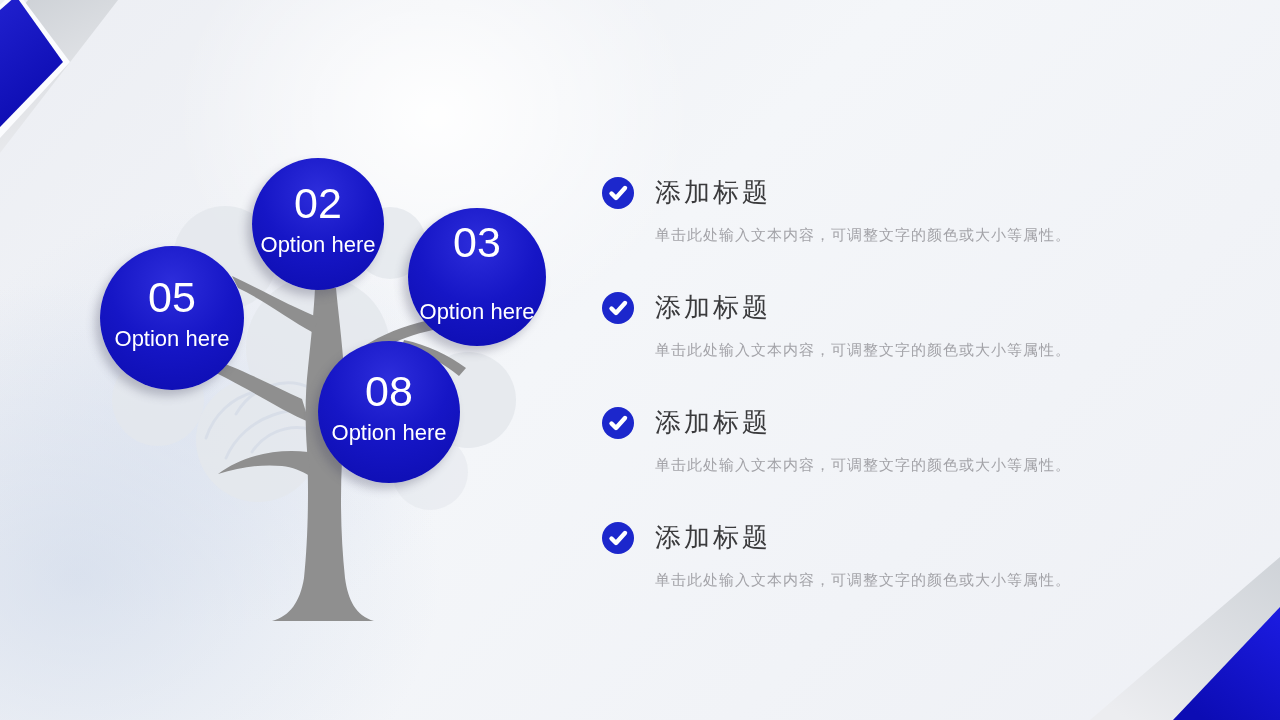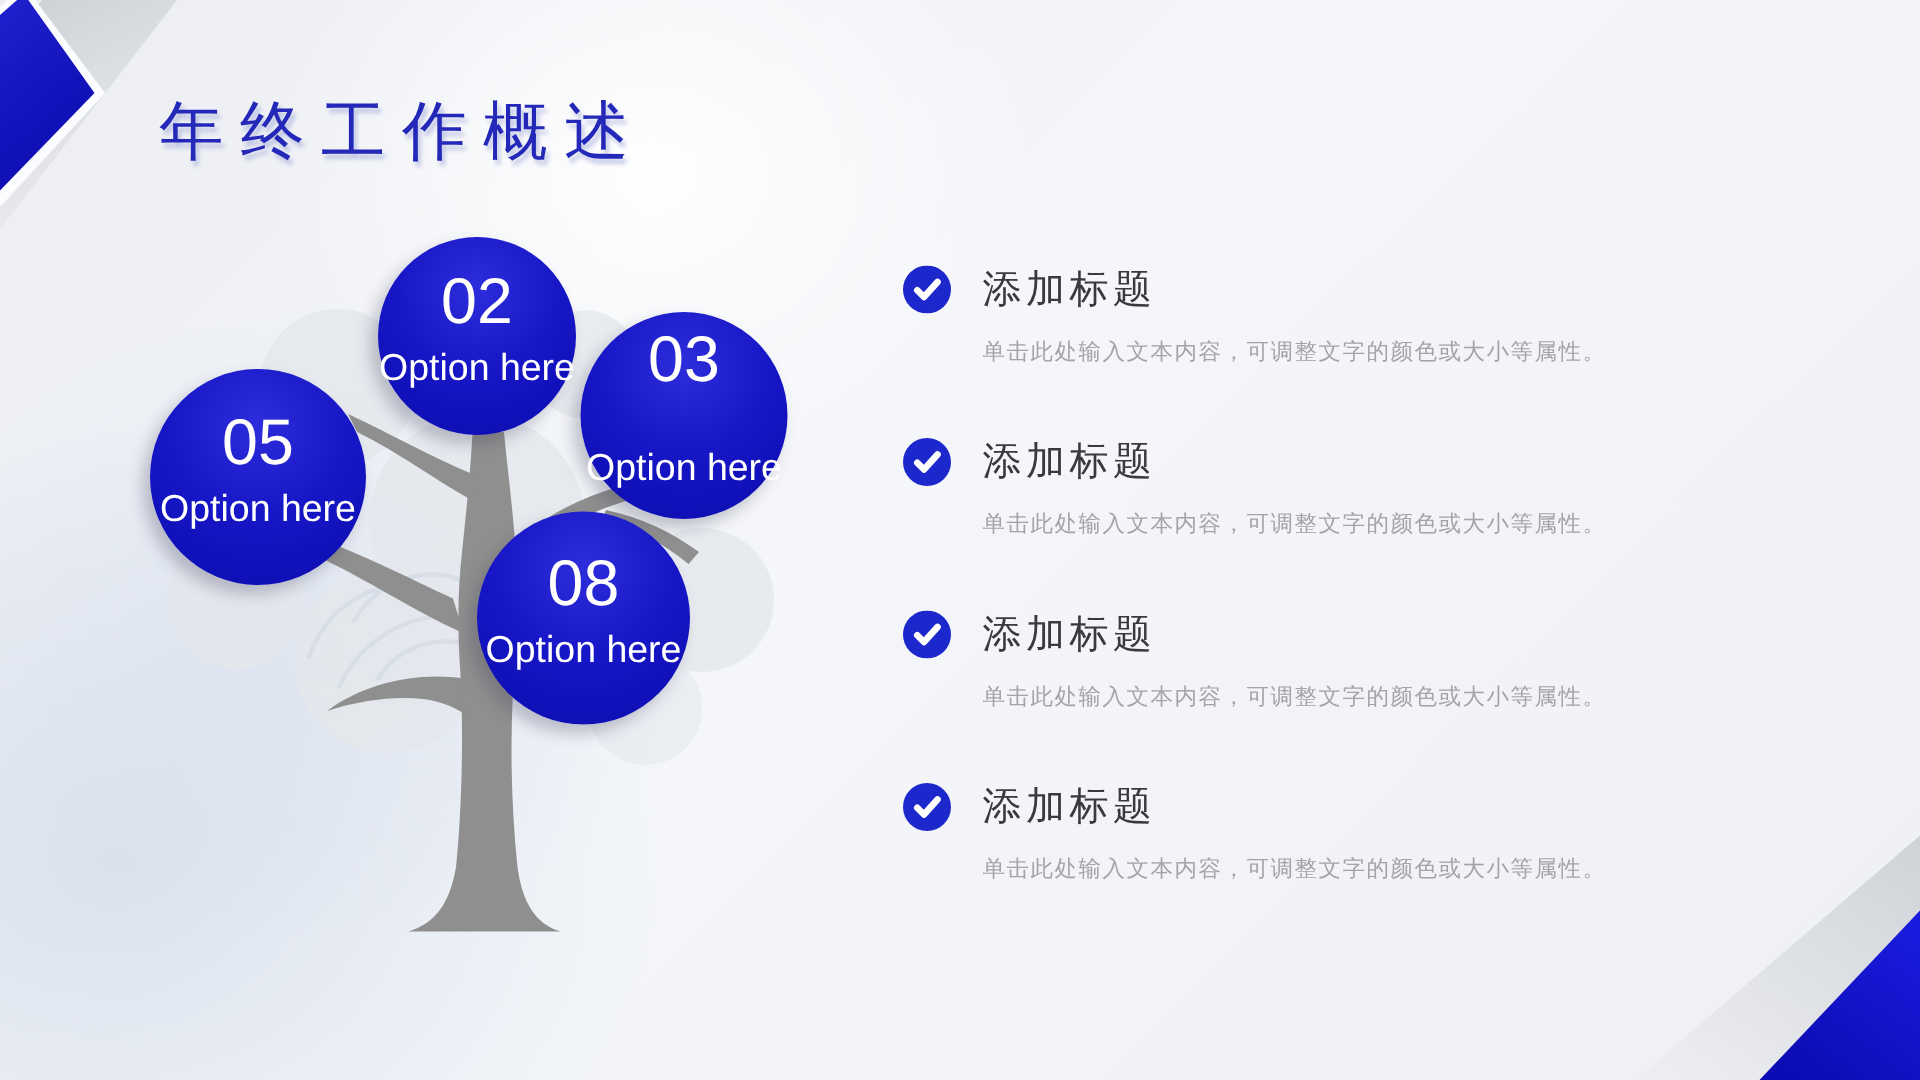--- a/index.html
+++ b/index.html
@@ -28,24 +28,24 @@
 
   
   .node{
     position:absolute;z-index:4;border-radius:50%;
     display:flex;flex-direction:column;align-items:center;justify-content:center;
     color:#fff;text-align:center;
     background:radial-gradient(circle at 50% 26%, #2d2ddb 0%, #1616c6 48%, #0c0cae 100%);
     box-shadow:-5px 6px 10px rgba(70,70,95,.30);
   }
   .node .num{font-size:43px;font-weight:normal;line-height:1;transform:translateY(-4px);}
-  .node .opt{font-size:25px;line-height:1.2;margin-top:7px;transform:translateY(-4px);}
+  .node .opt{font-size:22px;line-height:1.2;margin-top:7px;transform:translateY(-4px);}
   .node-01{left:100px;top:246px;width:144px;height:144px;}
   .node-02{left:252px;top:158px;width:132px;height:132px;}
-  .node-03{left:387px;top:208px;width:138px;height:138px;gap:28px;}
+  .node-03{left:408px;top:208px;width:138px;height:138px;gap:28px;}
   .node-04{left:318px;top:341px;width:142px;height:142px;}
 
   
   .section{position:absolute;left:602px;width:580px;z-index:5;}
   .sec-1{top:177px;} .sec-2{top:292px;} .sec-3{top:407px;} .sec-4{top:522px;}
   .section-head{display:flex;align-items:center;gap:21px;height:32px;}
   .check{width:32px;height:32px;flex:0 0 32px;}
   .section-title{
     font-family:"Liberation Serif",serif;
     font-size:26px;color:#3a3a3c;letter-spacing:3px;line-height:1;text-align:right;
@@ -131,21 +131,20 @@
       <path d="M404 340
                C428 345 448 355 466 368 L459 376 C443 363 424 352 402 346 Z"></path>
     </g>
 
     <g>
       <polygon points="1280,557 1090,720 1280,720" fill="url(#gBRgray)"></polygon>
       <polygon points="1280,607 1173,720 1280,720" fill="url(#gBRblue)"></polygon>
     </g>
   </svg>
 
-  <h1 class="title">年终工作概述</h1>
 
   <div class="node node-01">
     <div class="num">05</div>
     <div class="opt">Option here</div>
   </div>
   <div class="node node-02">
     <div class="num">02</div>
     <div class="opt">Option here</div>
   </div>
   <div class="node node-03">

